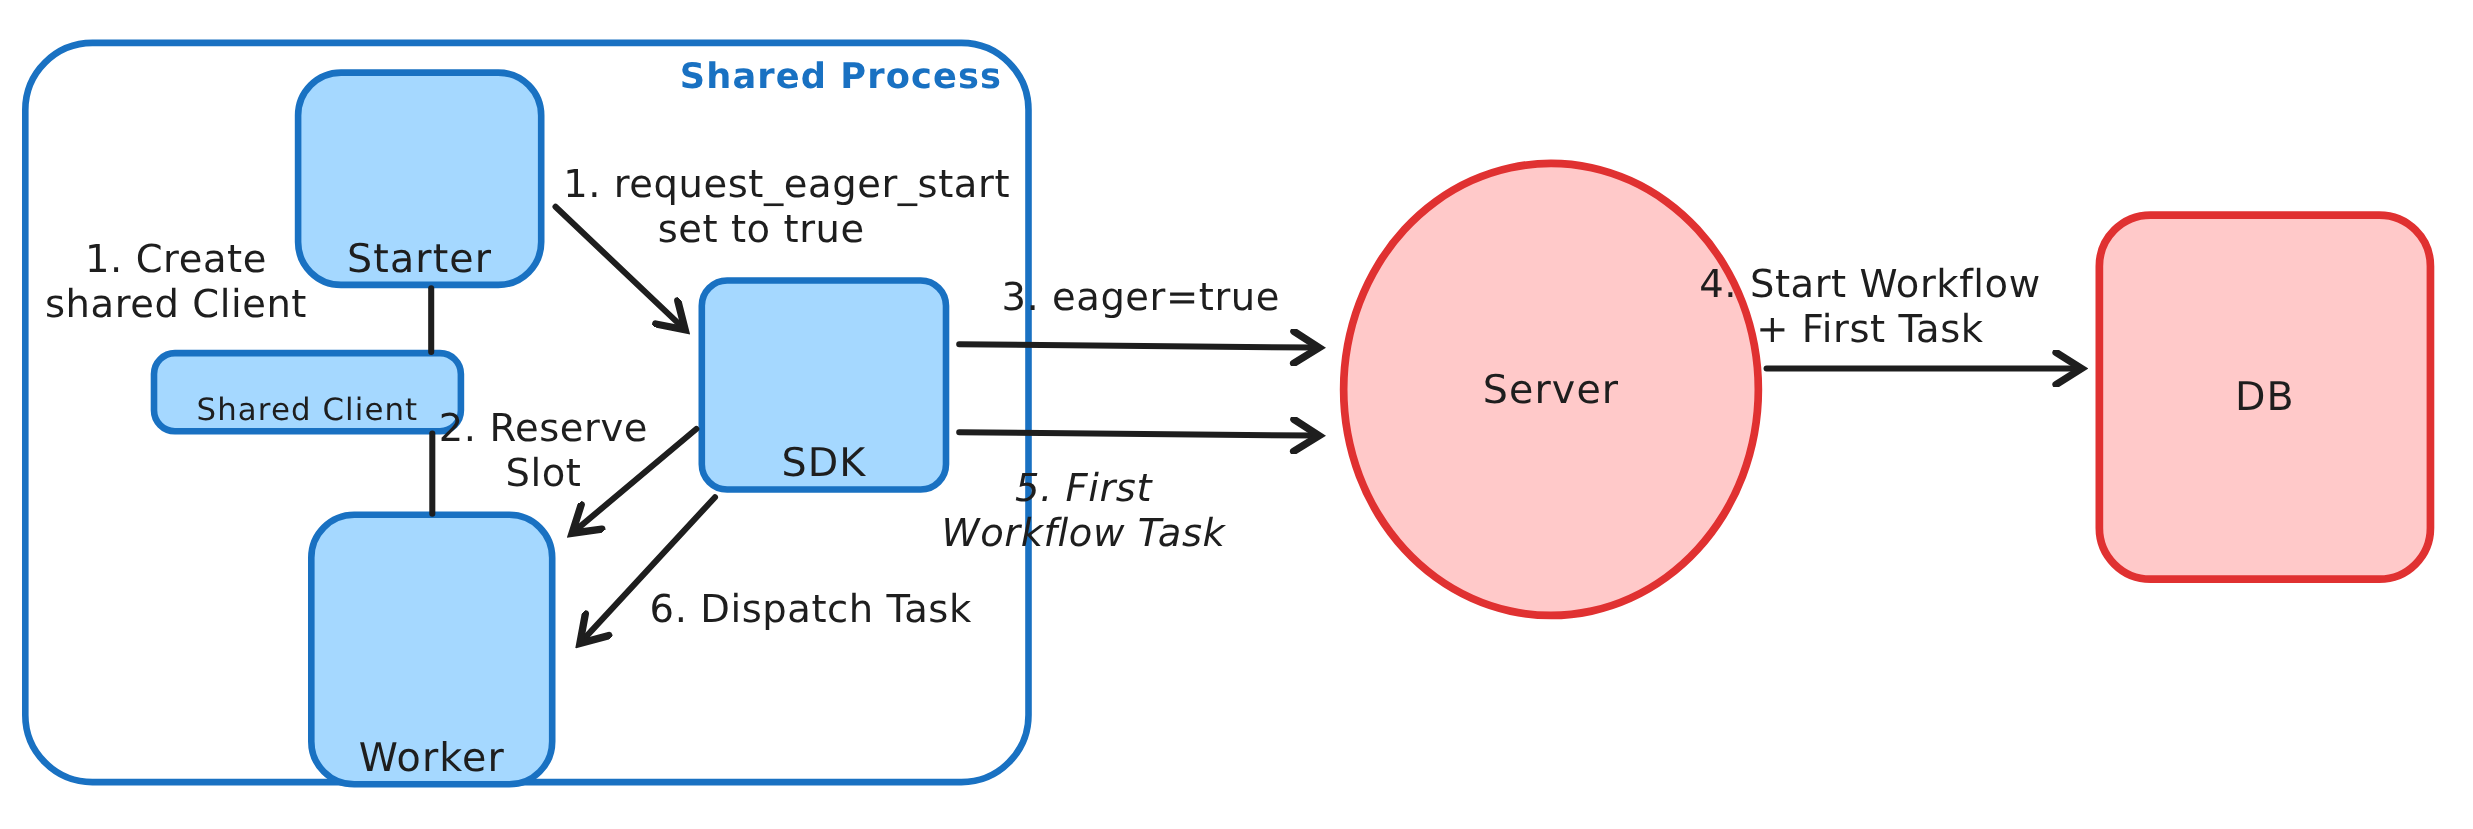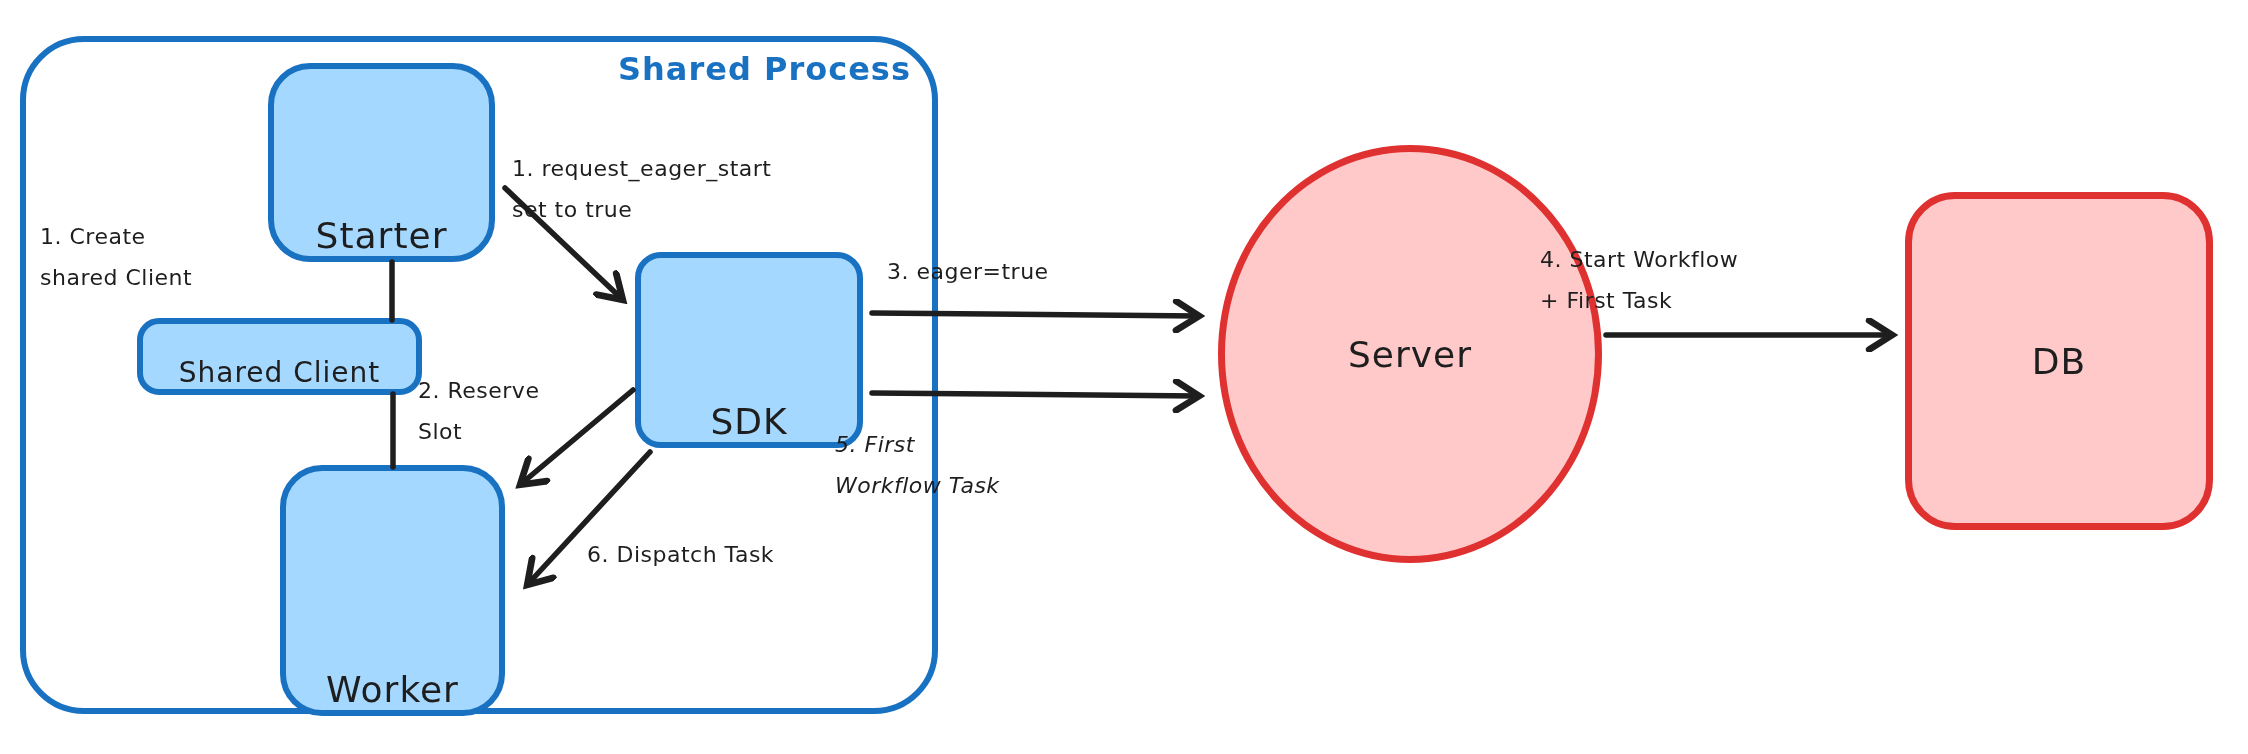--- a/index.html
+++ b/index.html
@@ -32,26 +32,26 @@
   .node.blue{background:var(--color-blue-fill);border:6px solid var(--color-blue-stroke);align-items:flex-end;}
   .node.red{background:var(--color-red-fill);border:7px solid var(--color-red-stroke);}
   .starter{left:268px;top:63px;width:227px;height:199px;border-radius:42px;}
   .shared-client{left:137px;top:318px;width:285px;height:77px;border-radius:22px;font-size:28px;}
   .worker{left:280px;top:465px;width:225px;height:251px;border-radius:42px;}
   .sdk{left:635px;top:252px;width:228px;height:196px;border-radius:26px;}
   .server{left:1218px;top:145px;width:384px;height:418px;border-radius:50%;border-width:8px;text-align:right;}
   .db{left:1905px;top:192px;width:308px;height:338px;border-radius:50px;}
   
   .ann{
-    position:absolute;text-align:left;font-size:22px;line-height:41px;letter-spacing:0.5px;
+    position:absolute;text-align:center;font-size:35px;line-height:41px;letter-spacing:0.5px;
     color:var(--color-text);white-space:nowrap;
   }
   .ann-create{left:40px;top:216px;width:240px;}
   .ann-request{left:512px;top:148px;width:360px;}
-  .ann-reserve{left:418px;top:370px;width:240px;}
+  .ann-reserve{left:374px;top:370px;width:240px;}
   .ann-eager{left:887px;top:251px;width:300px;}
   .ann-startwf{left:1540px;top:239px;width:320px;}
   .ann-firstwf{left:835px;top:424px;width:300px;font-style:italic;}
   .ann-dispatch{left:587px;top:534px;width:300px;}
   
   .overlay{position:absolute;left:0;top:0;width:2248px;height:754px;pointer-events:none;}
   .overlay line{stroke:var(--color-text,#1e1e1e);stroke-width:5.5;stroke-linecap:round;}
   .overlay .plain{marker-end:none;}
 </style>
 </head>

